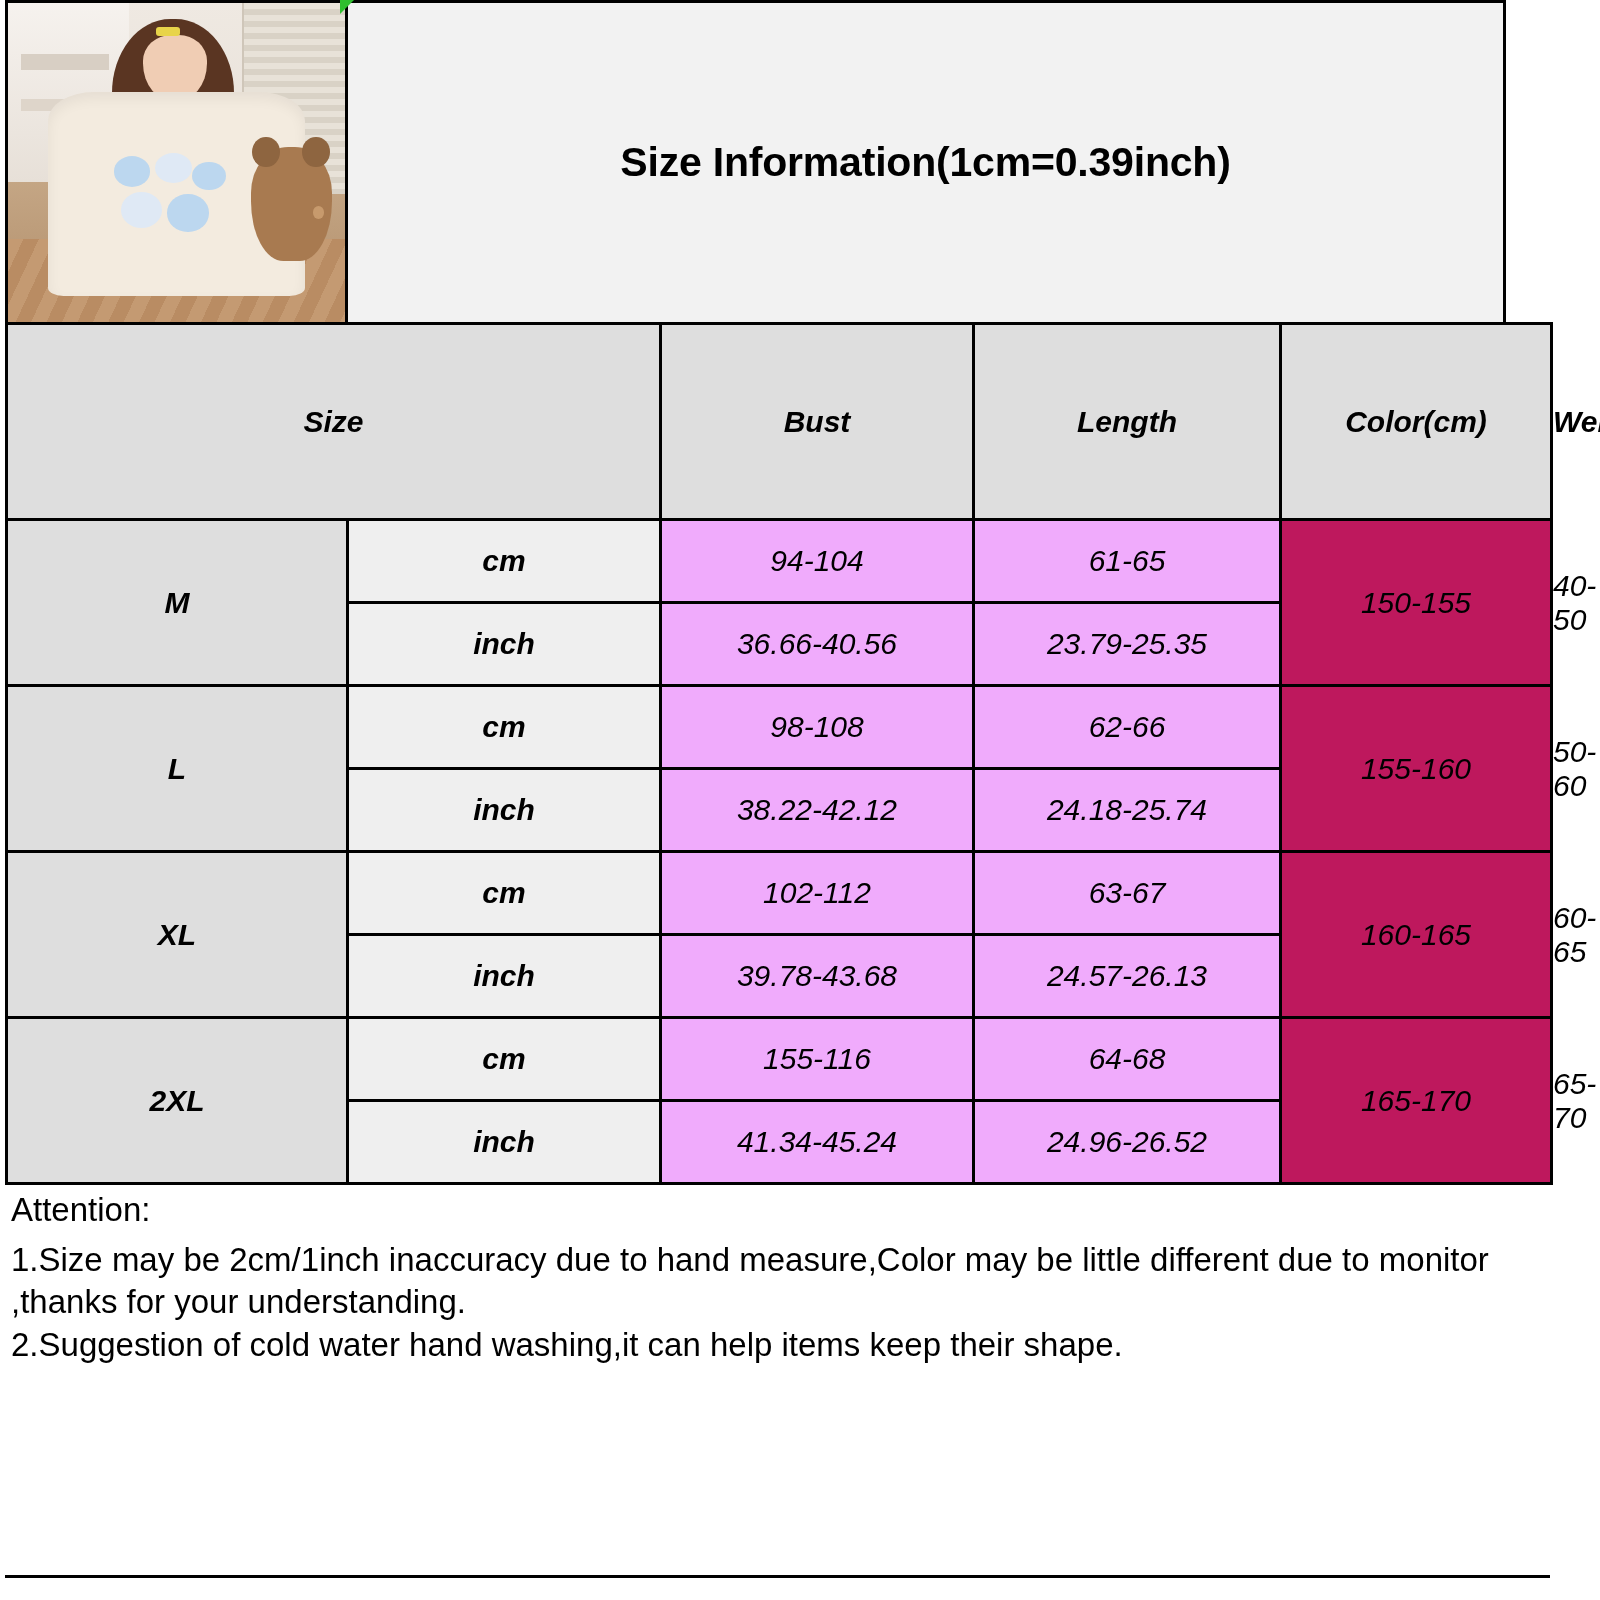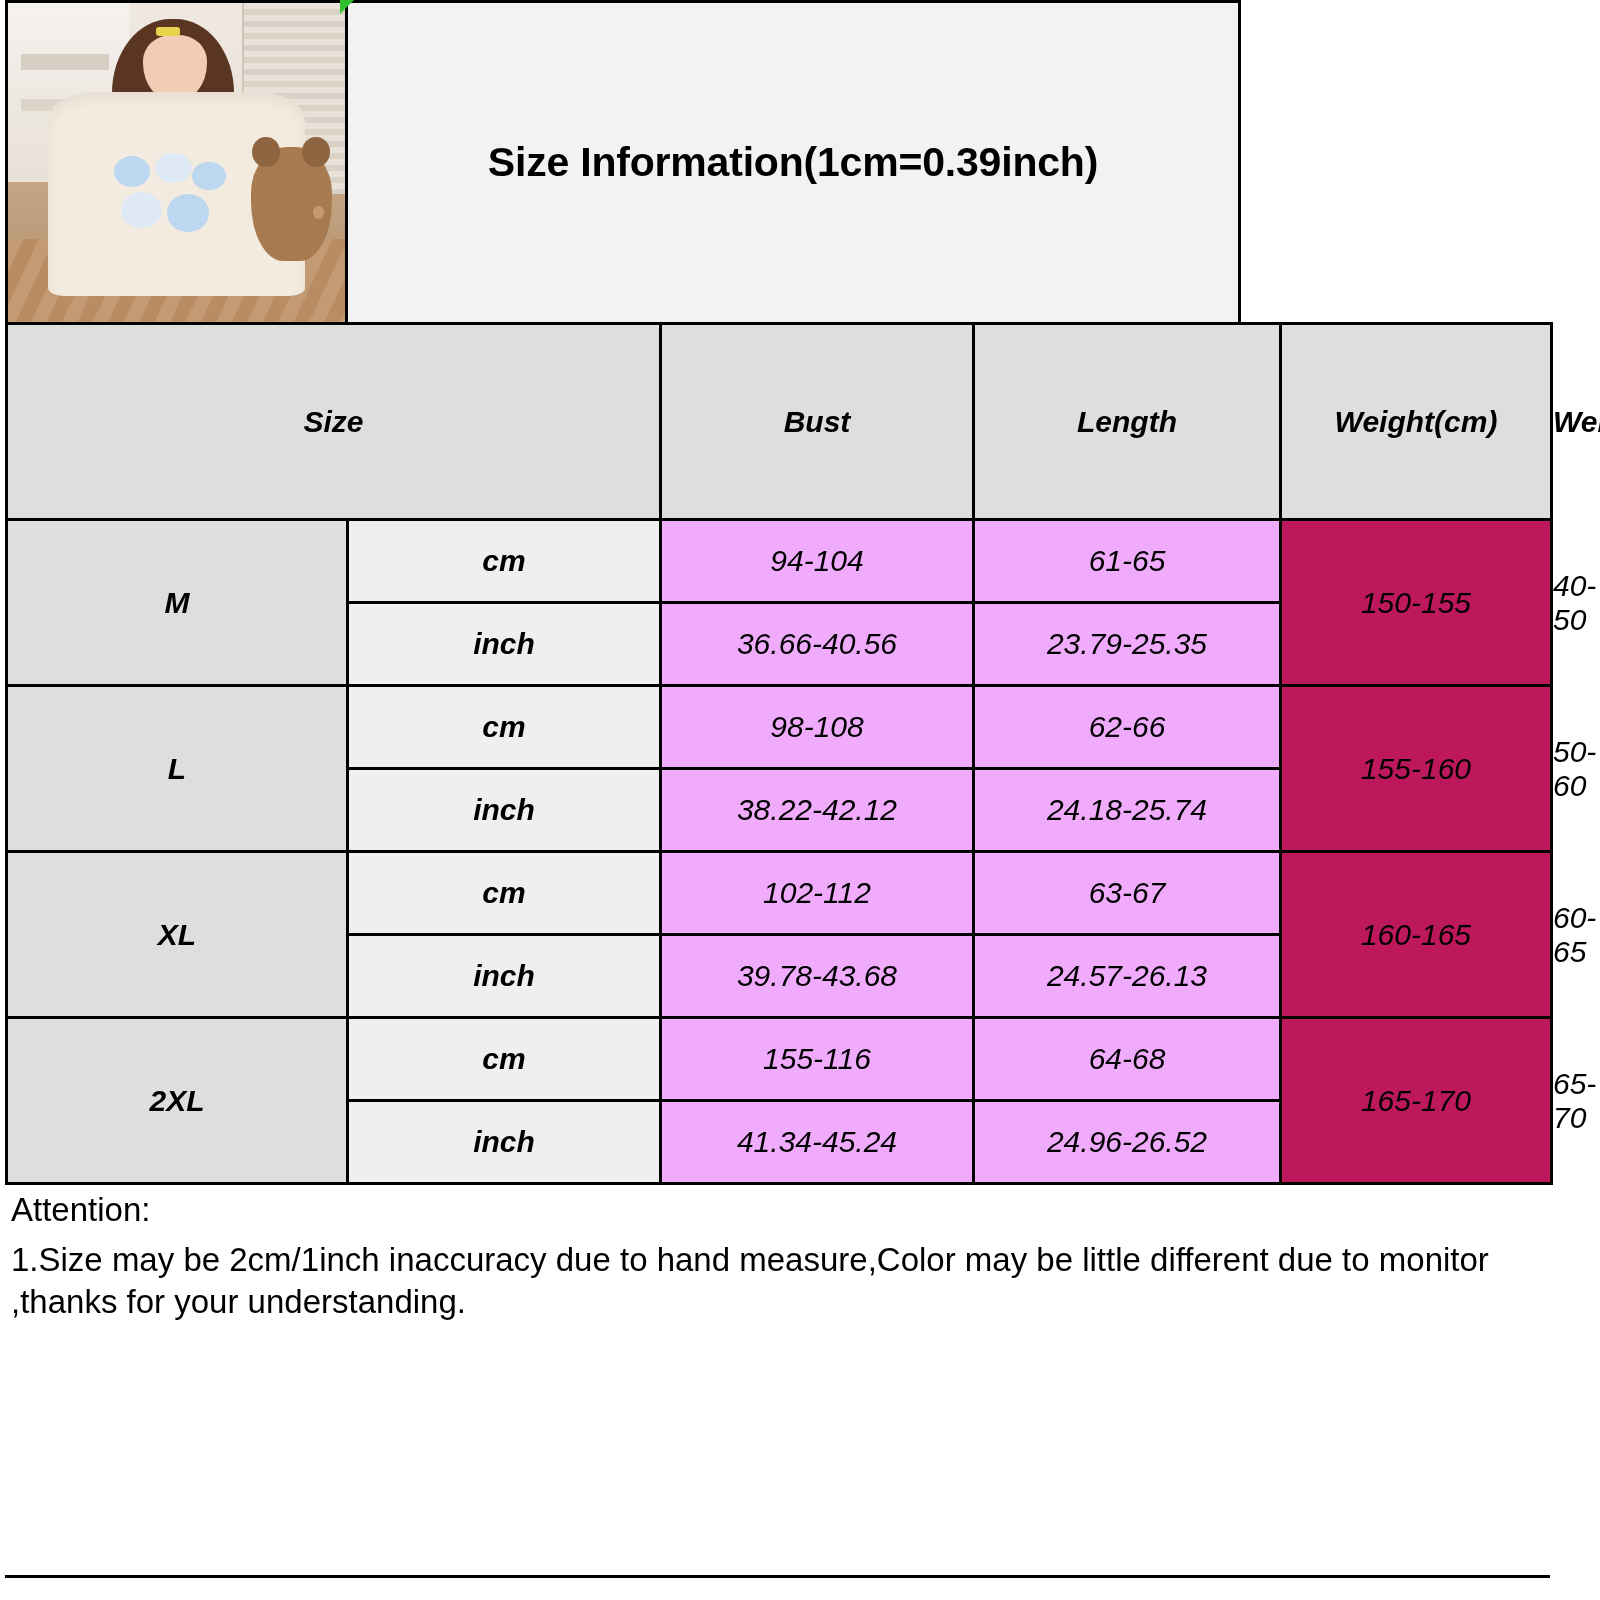--- a/index.html
+++ b/index.html
@@ -18,21 +18,21 @@
   .page {
     position: relative;
     width: 1600px;
     height: 1600px;
     box-sizing: border-box;
   }
 
   
   .top-band {
     display: flex;
-    width: 1236px;
+    width: 1501px;
     margin-left: 5px;
     height: 322px;
     border: 3px solid #000000;
     border-bottom: none;
     box-sizing: border-box;
     background: #f2f2f2;
   }
 
   .photo-cell {
     width: 340px;
@@ -256,21 +256,21 @@
       <col class="col-bust">
       <col class="col-length">
       <col class="col-height">
       <col class="col-weight">
     </colgroup>
     <thead>
       <tr class="hdr-row">
         <th colspan="2">Size</th>
         <th>Bust</th>
         <th>Length</th>
-        <th>Weight(cm)</th>
+        <th>Color(cm)</th>
         <th>Weight(kg)</th>
       </tr>
     </thead>
     <tbody>
 
       <tr>
         <td class="size-label" rowspan="2">M</td>
         <td class="unit-label">cm</td>
         <td class="value-cell">94-104</td>
         <td class="value-cell">61-65</td>
@@ -323,16 +323,17 @@
         <td class="unit-label">inch</td>
         <td class="value-cell">41.34-45.24</td>
         <td class="value-cell">24.96-26.52</td>
       </tr>
     </tbody>
   </table>
 
   <div class="attention">
     <div class="line lead">Attention:</div>
     <div class="line">1.Size may be 2cm/1inch inaccuracy due to hand measure,Color may be little different due to monitor ,thanks for your understanding.</div>
+    <div class="line">2.Suggestion of cold water hand washing,it can help items keep their shape.</div>
   </div>
 
   <div class="bottom-rule"></div>
 </div>
 
 </body></html>

